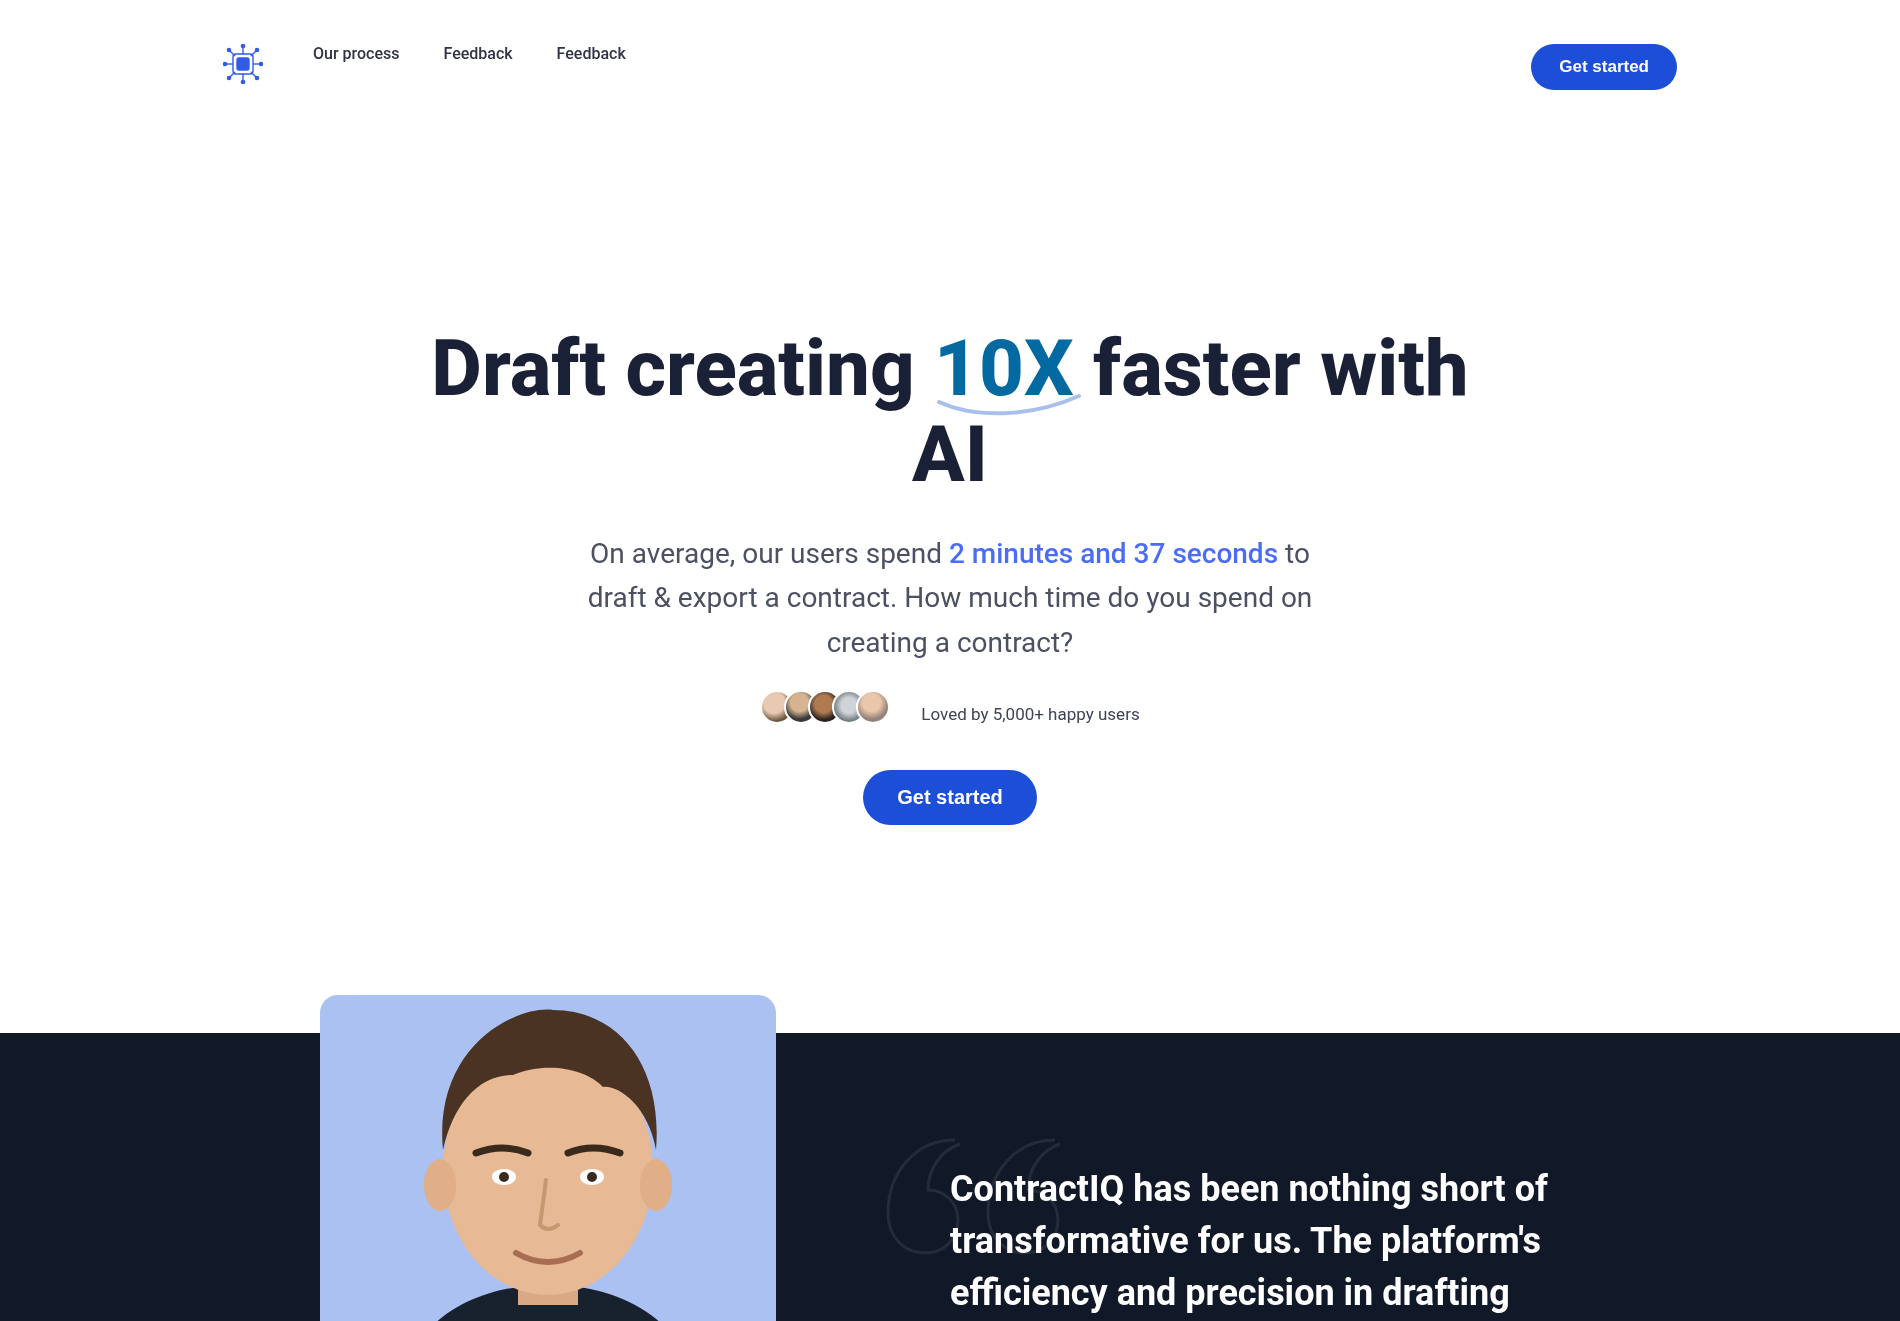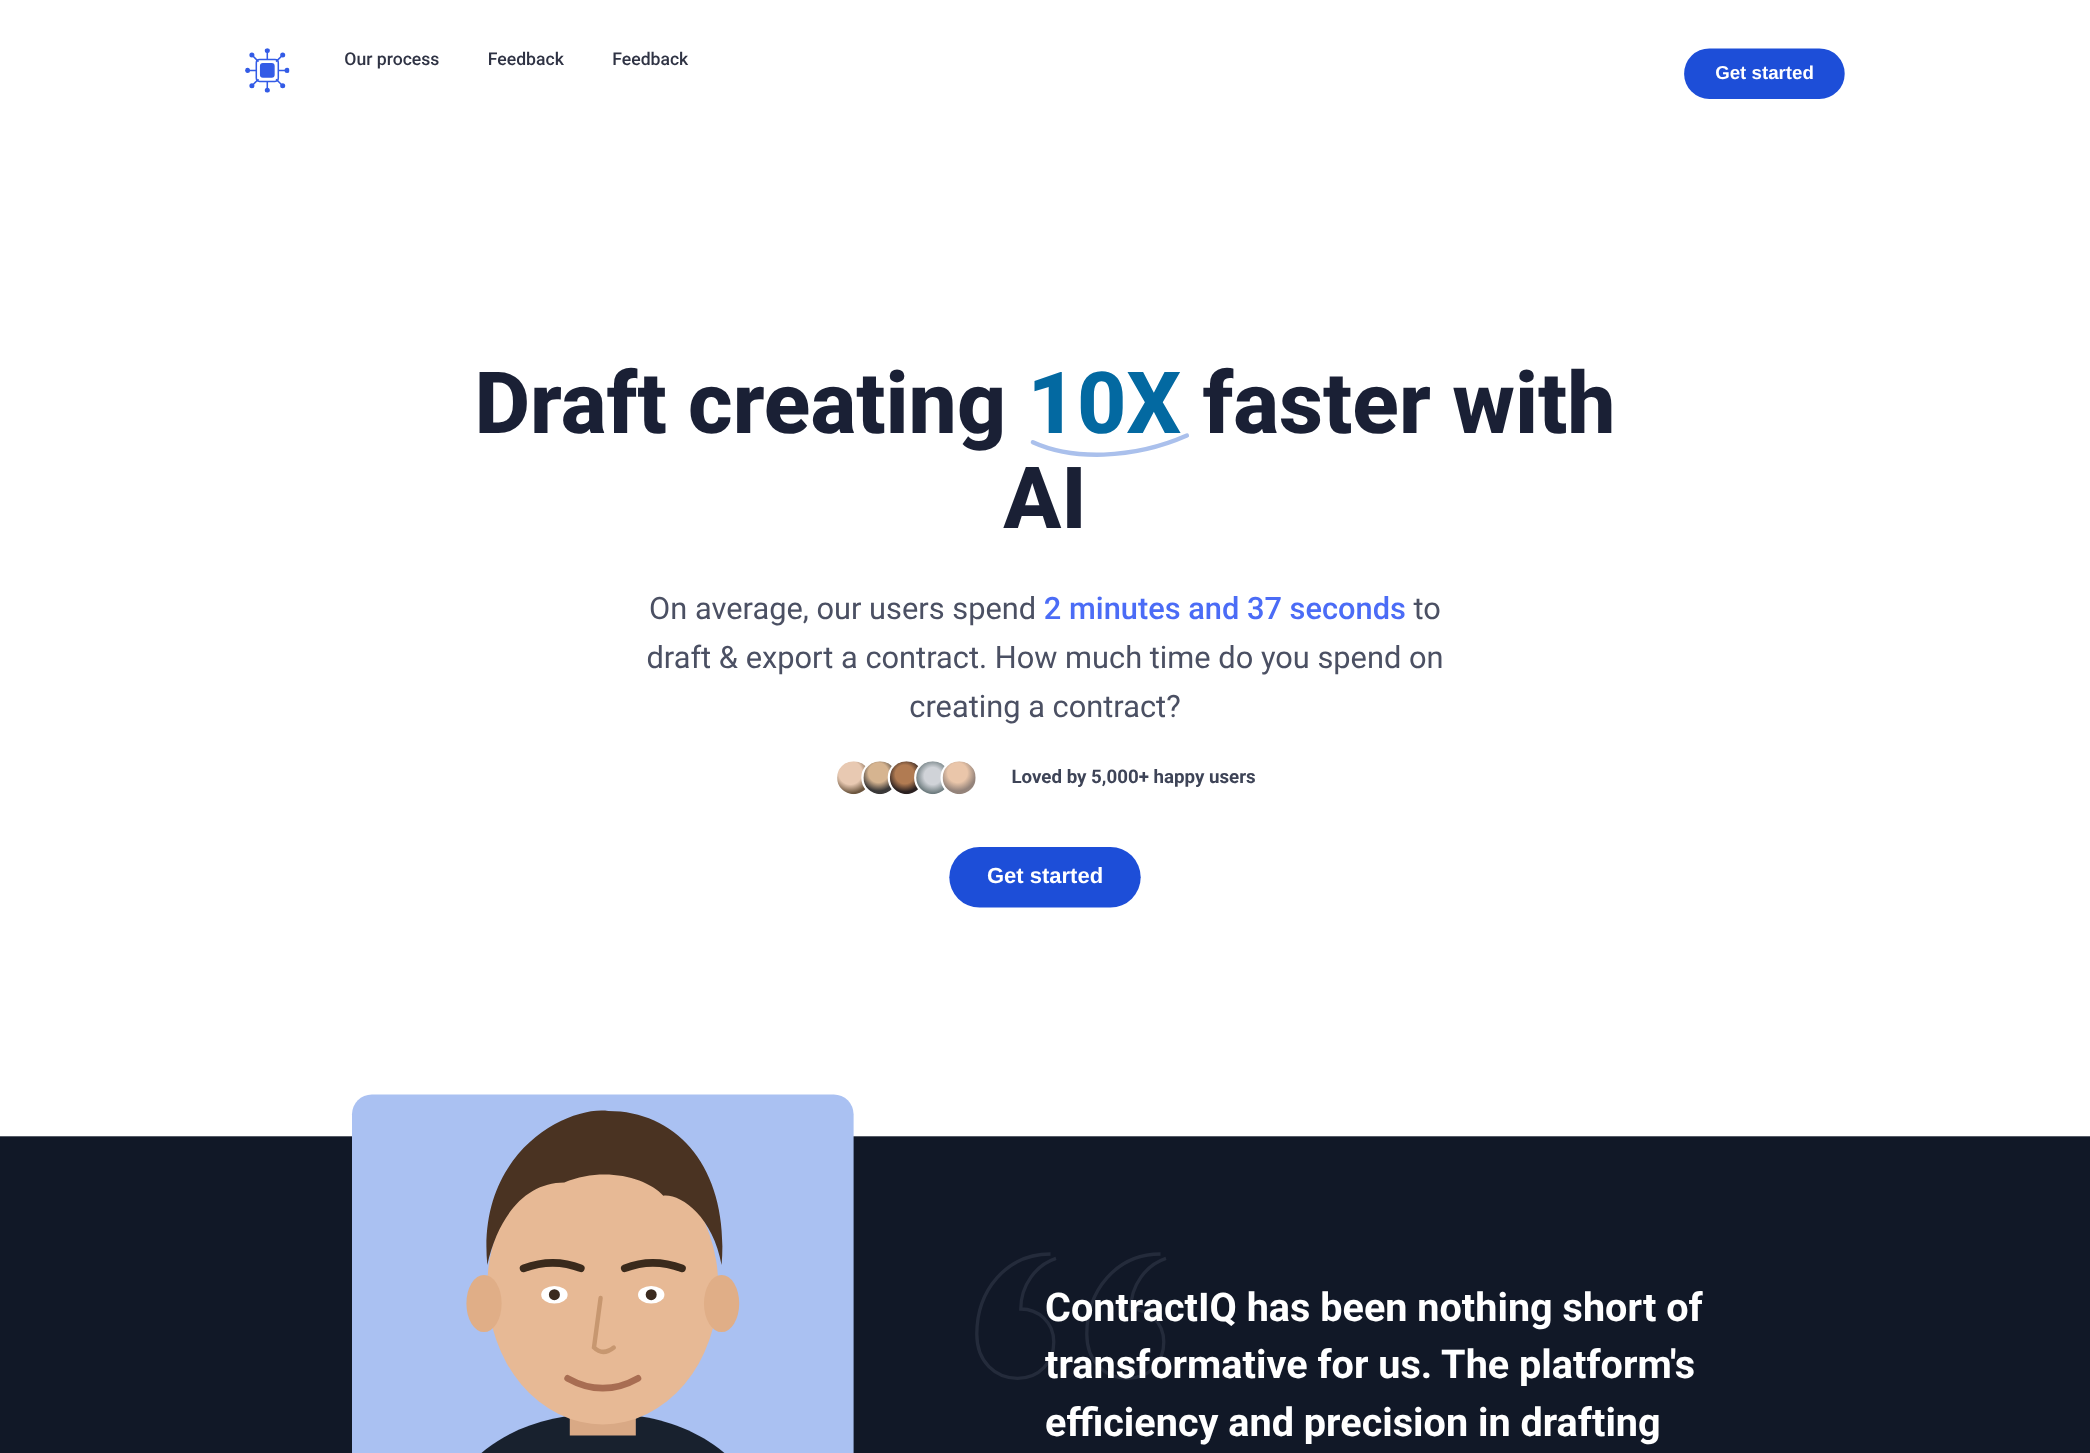--- a/index.html
+++ b/index.html
@@ -104,25 +104,24 @@
   margin: 0 auto 24px;
 }
 
 .hero-sub .highlight2 {
   color: #4b6cf6;
   font-weight: 500;
 }
 
 .social-proof {
   display: flex;
-  align-items: center;
+  align-items: flex-end;
   justify-content: center;
   gap: 31px;
   margin-bottom: 46px;
-  font-weight: bold;
 }
 
 .avatar-stack {
   display: flex;
 }
 
 .avatar {
   width: 34px;
   height: 34px;
   border-radius: 50%;

